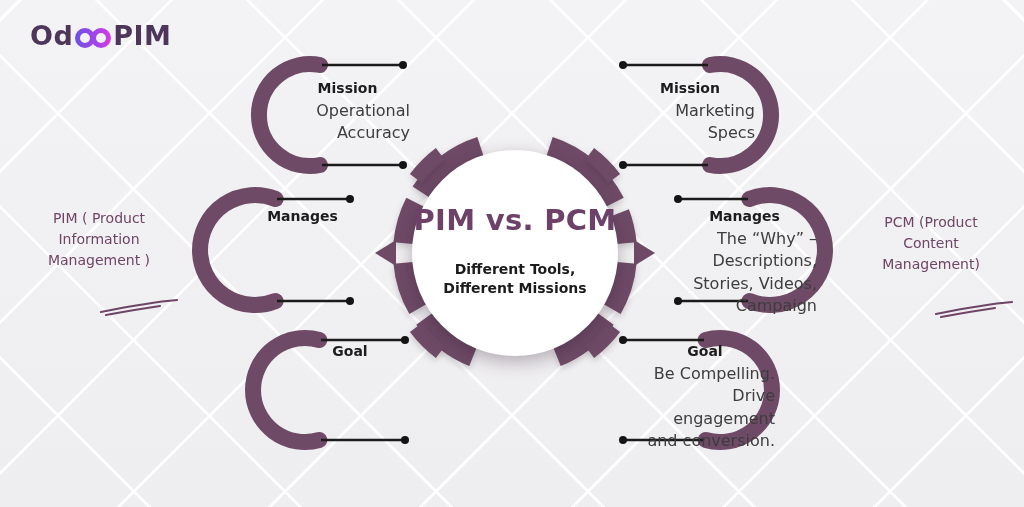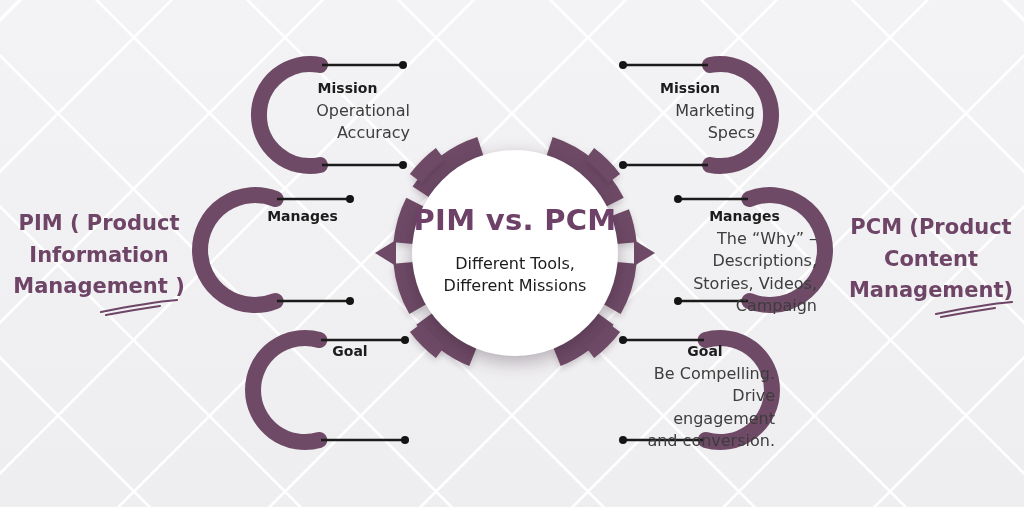--- a/index.html
+++ b/index.html
@@ -22,40 +22,40 @@
   .logo {
     position:absolute; left:30px; top:20px;
     display:flex; align-items:center;
     font-size:27px; font-weight:800; color:#4d3659; letter-spacing:0.5px;
   }
   .logo svg { margin:4px 1px 0 1px; }
 
   
   .heading {
     position:absolute; text-align:center;
-    font-size:21px; font-weight:700; color:#6e4566;
+    font-size:14px; font-weight:400; color:#6e4566;
     line-height:1.5; white-space:pre-line;
   }
   .heading-left  { left:10px;  top:208px; width:178px; }
   .heading-right { left:843px; top:212px; width:176px; }
   .scribble { position:absolute; }
   .scribble-left  { left:98px;  top:298px; }
   .scribble-right { left:933px; top:300px; }
 
   
   .hub { position:absolute; left:365px; top:103px; width:300px; height:300px; }
   .hub svg { position:absolute; left:0; top:0; }
   .ring-seg  { filter:drop-shadow(0 3px 3px rgba(40,20,40,0.18)); }
   .hub-circle{ filter:drop-shadow(0 6px 9px rgba(40,20,40,0.30)); }
   .hub-text {
     position:absolute; left:25px; top:100px; width:250px;
     text-align:center;
   }
   .hub-title { font-size:29px; font-weight:800; color:#6d4168; letter-spacing:0.3px; }
-  .hub-sub   { margin-top:16px; font-size:16px; font-weight:400; color:#1b1b1b;
+  .hub-sub   { margin-top:23px; font-size:14px; font-weight:700; color:#1b1b1b;
                line-height:1.35; white-space:pre-line; }
 
   
   .bracket { position:absolute; }
   .bracket svg { position:absolute; left:0; top:0; overflow:visible; }
   .b-lt { left:250px; top:48px;  width:165px; height:137px; }
   .b-lm { left:200px; top:178px; width:165px; height:150px; }
   .b-lb { left:250px; top:328px; width:165px; height:150px; }
   .b-rt { left:615px; top:48px;  width:165px; height:137px; }
   .b-rm { left:660px; top:178px; width:165px; height:150px; }
@@ -68,20 +68,35 @@
   .b-rm .btext { left:12px; top:30px; width:145px; }
   .b-rb .btext { left:25px; top:15px; width:140px; }
   .btitle { font-size:14px; font-weight:700; color:#1c1c1c; margin-bottom:4px; }
   .bbody  { font-size:16px; color:#3d3d3d; line-height:1.4; white-space:pre-line;text-align:right; }
 </style>
 </head>
 <body>
 
 <div class="page">
 
+  <div class="logo">
+    <span>Od</span>
+    <svg width="38" height="26" viewBox="0 0 38 26">
+      <defs>
+        <linearGradient id="inf" x1="0" y1="0" x2="38" y2="0" gradientUnits="userSpaceOnUse">
+          <stop offset="0" stop-color="#6A53E2"></stop>
+          <stop offset="0.5" stop-color="#9B45EA"></stop>
+          <stop offset="1" stop-color="#D93BE4"></stop>
+        </linearGradient>
+      </defs>
+      <circle cx="11" cy="13" r="7.5" fill="none" stroke="url(#inf)" stroke-width="5"></circle>
+      <circle cx="27" cy="13" r="7.5" fill="none" stroke="url(#inf)" stroke-width="5"></circle>
+    </svg>
+    <span>PIM</span>
+  </div>
 
   <div class="heading heading-left">PIM ( Product
 Information
 Management )</div>
   <svg class="scribble scribble-left" width="82" height="20">
     <g stroke="#6E4566" stroke-width="2.2" stroke-linecap="round" fill="none">
       <path d="M3 14 C 28 9, 55 4, 79 2"></path>
       <path d="M8 17 C 30 13, 48 10, 62 8"></path>
     </g>
   </svg>

